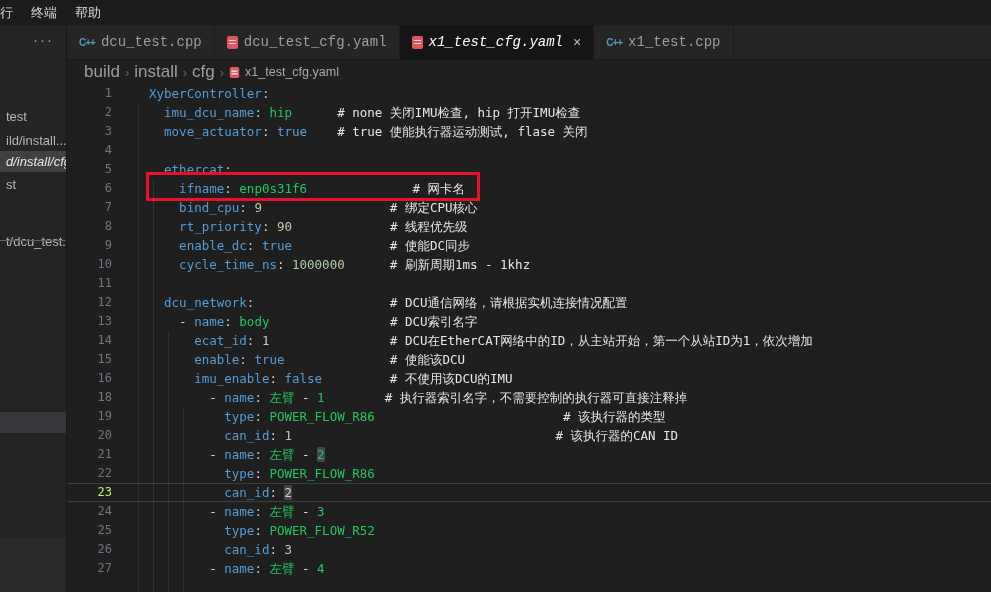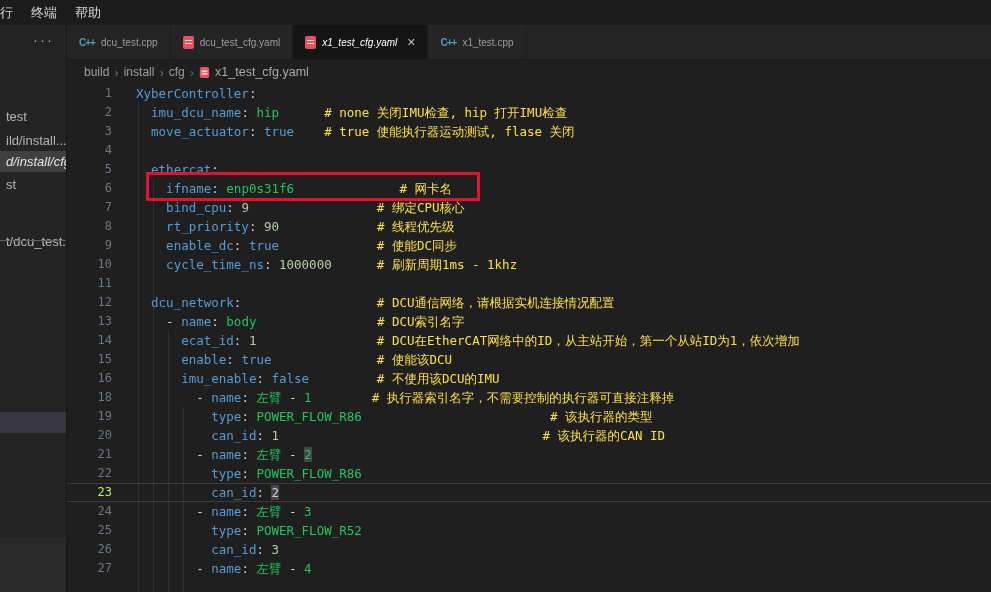--- a/index.html
+++ b/index.html
@@ -28,50 +28,50 @@
   .side-item:nth-child(5){top:186px;margin-top:20px;}
   .side-divider{position:absolute;left:0;top:215px;width:100%;height:1px;background:#616161;}
   .side-selbar{position:absolute;left:0;top:387px;width:100%;height:21px;background:#37373d;}
   .side-bottom{position:absolute;left:0;top:512px;width:100%;height:55px;background:#2a2a2b;}
 
   
   .tabbar{position:absolute;left:67px;top:25px;width:924px;height:35px;background:#252526;
           display:flex;align-items:stretch;border-bottom:1px solid #1a1a1a;box-sizing:border-box;}
   .tab{display:flex;align-items:center;gap:6px;padding:0 12px;background:#252526;
        border-right:1px solid #1d1d1e;cursor:pointer;}
-  .tab-label{color:#9d9d9d;font-size:10px;white-space:nowrap;}
+  .tab-label{color:#9d9d9d;font-size:14px;white-space:nowrap;font-family:Liberation Mono, monospace;}
   .tab.active{background:#151516;}
   .tab.active .tab-label{color:#ffffff;font-style:italic;}
   .tab-close{color:#c5c5c5;font-size:14px;margin-left:4px;cursor:pointer;line-height:1;}
 
   
   .fi{display:inline-block;flex:none;}
   .fi.cpp{color:#519aba;font-size:10px;font-weight:bold;letter-spacing:-1px;}
   .fi.yaml{width:11px;height:13px;background:#e05561;border-radius:2px;position:relative;}
   .fi.yaml::after{content:"";position:absolute;left:2px;top:4px;width:7px;height:1.5px;background:#f7d4d7;
                   box-shadow:0 3px 0 #f7d4d7;}
 
   
   .breadcrumbs{position:absolute;left:67px;top:60px;width:924px;height:24px;background:#1f1f1f;
                display:flex;align-items:center;padding-left:17px;box-sizing:border-box;gap:5px;}
-  .crumb{color:#9d9d9d;font-size:12px;cursor:pointer;}
+  .crumb{color:#9d9d9d;font-size:17px;cursor:pointer;}
   .crumb-sep{color:#6a6a6a;font-size:13px;}
   .breadcrumbs .fi.yaml{transform:scale(.85);}
   .crumb-file{color:#a9a9a9;font-size:12.5px;cursor:pointer;}
 
   
   .editor{position:absolute;left:67px;top:84px;width:924px;height:508px;background:#1f1f1f;overflow:hidden;}
   .cl{display:flex;height:19px;line-height:19px;position:relative;}
   .cl.cur{box-shadow:inset 0 1px 0 rgba(200,200,200,.18), inset 0 -1px 0 rgba(200,200,200,.18);}
   .ln{flex:none;width:45px;text-align:right;color:#6e7681;font-family:"DejaVu Sans Mono",monospace;
       font-size:12px;cursor:pointer;user-select:none;}
   .cl.cur .ln{color:#bef264;}
-  .ct{margin-left:24px;white-space:pre;font-family:"DejaVu Sans Mono",monospace;font-size:12.5px;color:#d4d4d4;text-align:right;}
+  .ct{margin-left:37px;white-space:pre;font-family:"DejaVu Sans Mono",monospace;font-size:12.5px;color:#d4d4d4;text-align:right;}
   .ct .k{color:#569cd6;} .ct .s{color:#22c55e;} .ct .n{color:#b5cea8;}
-  .ct .b{color:#569cd6;} .ct .c{color:#fde047;} .ct .p{color:#d4d4d4;}
+  .ct .b{color:#569cd6;} .ct .c{color:#e5e5e5;} .ct .p{color:#d4d4d4;}
   .ct .x{color:#d0d0d0;}
   .ct .hl{background:rgba(125,136,148,.38);border-radius:1px;}
   .guide{position:absolute;width:1px;background:rgba(255,255,255,.08);pointer-events:none;}
   .annotation{position:absolute;left:79px;top:88px;width:334px;height:29px;
               border:3px solid #e8112d;box-sizing:border-box;pointer-events:none;}
 </style>
 </head>
 <body>
 
 <div class="titlebar" id="menu">

